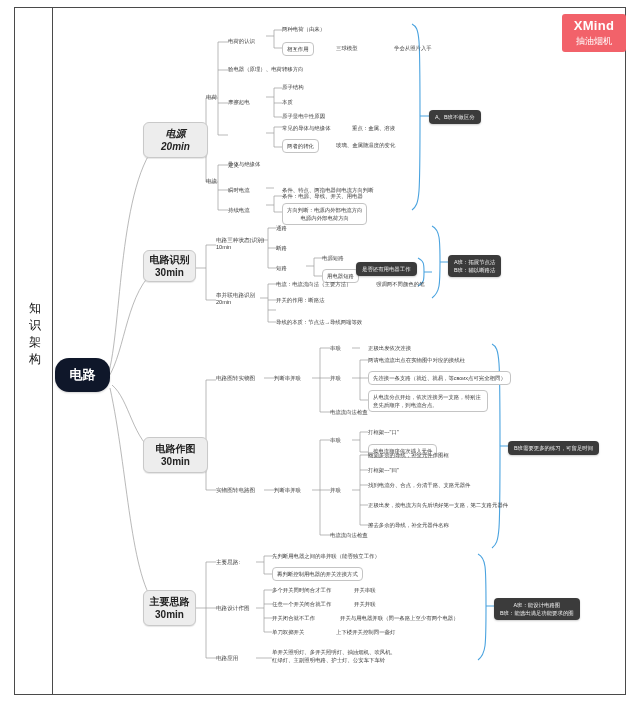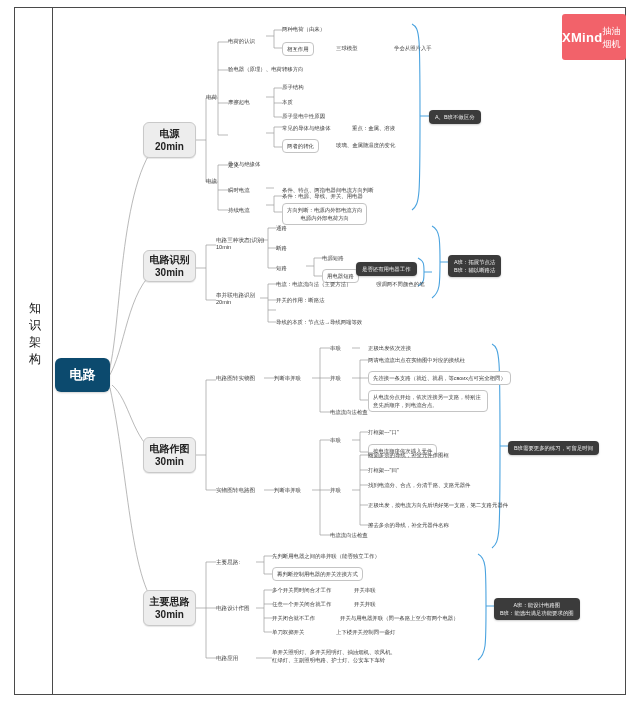--- a/index.html
+++ b/index.html
@@ -29,36 +29,36 @@
     position:absolute;left:18px;top:300px;width:34px;
     text-align:center;
     font-size:12px;line-height:17px;
     color:#111;
     letter-spacing:0;
   }
   .vtitle span{display:block;}
   
   .xmind-badge{
     position:absolute;right:14px;top:14px;
-    width:64px;height:46px;
+    width:64px;height:38px;
     background:#f2626a;
     border-radius:3px;
-    display:flex;flex-direction:row;
+    display:flex;flex-direction:column;
     align-items:center;justify-content:center;
     color:#ffffff;
   }
   .xmind-badge .xm-main{font-size:13px;font-weight:bold;letter-spacing:.3px;}
   .xmind-badge .xm-sub{font-size:9px;margin-top:2px;}
   
   #wires{position:absolute;left:0;top:0;width:640px;height:703px;}
   
   .node{position:absolute;box-sizing:border-box;}
   .root{
-    background:#0c4a6e;color:#ffffff;
-    border-radius:6px;
+    background:#0f172a;color:#ffffff;
+    border-radius:14px;
     font-size:13px;font-weight:bold;
     display:flex;align-items:center;justify-content:center;
     box-shadow:0 1px 2px rgba(0,0,0,.18);
   }
   .main{
     background:#ededed;color:#222;
     border:1px solid #c9c9c9;
     border-radius:6px;
     font-size:10px;font-weight:bold;
     display:flex;flex-direction:column;
@@ -245,31 +245,31 @@
       <path d="M420 116 L 429 116"></path>
       <path d="M440 262 L 448 262"></path>
       <path d="M424 272 L 432 272"></path>
       <path d="M500 446 L 508 446"></path>
       <path d="M486 606 L 494 606"></path>
     </g>
   </svg>
 
   <div class="node root" style="left:55px;top:358px;width:55px;height:34px;">电路</div>
 
-  <div class="node main" style="left:143px;top:122px;width:53px;height:36px;">
+  <div class="node main" style="left:143px;top:122px;width:65px;height:36px;font-style:italic;">
     <div>电源</div>
     <div>20min</div>
   </div>
 
   <div class="node main" style="left:143px;top:250px;width:53px;height:32px;">
     <div>电路识别</div>
     <div>30min</div>
   </div>
 
-  <div class="node main" style="left:143px;top:437px;width:53px;height:36px;">
+  <div class="node main" style="left:143px;top:437px;width:65px;height:36px;">
     <div>电路作图</div>
     <div>30min</div>
   </div>
 
   <div class="node main" style="left:143px;top:590px;width:53px;height:36px;">
     <div>主要思路</div>
     <div>30min</div>
   </div>
 
   <div class="node lvl2" style="left:206px;top:93px;">电荷</div>

